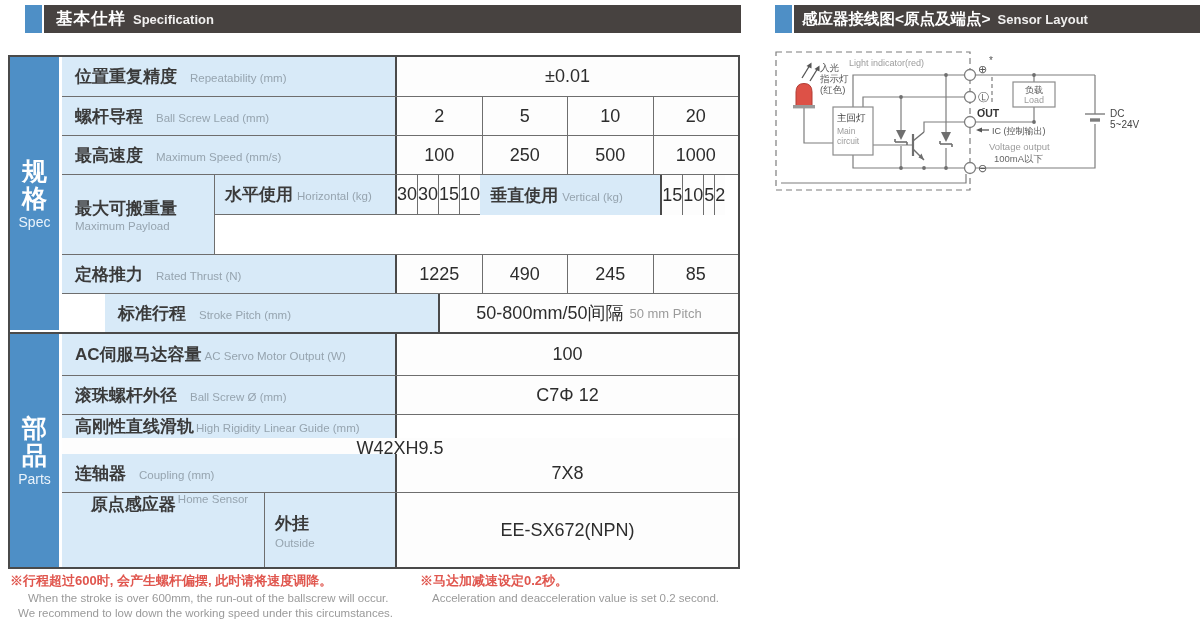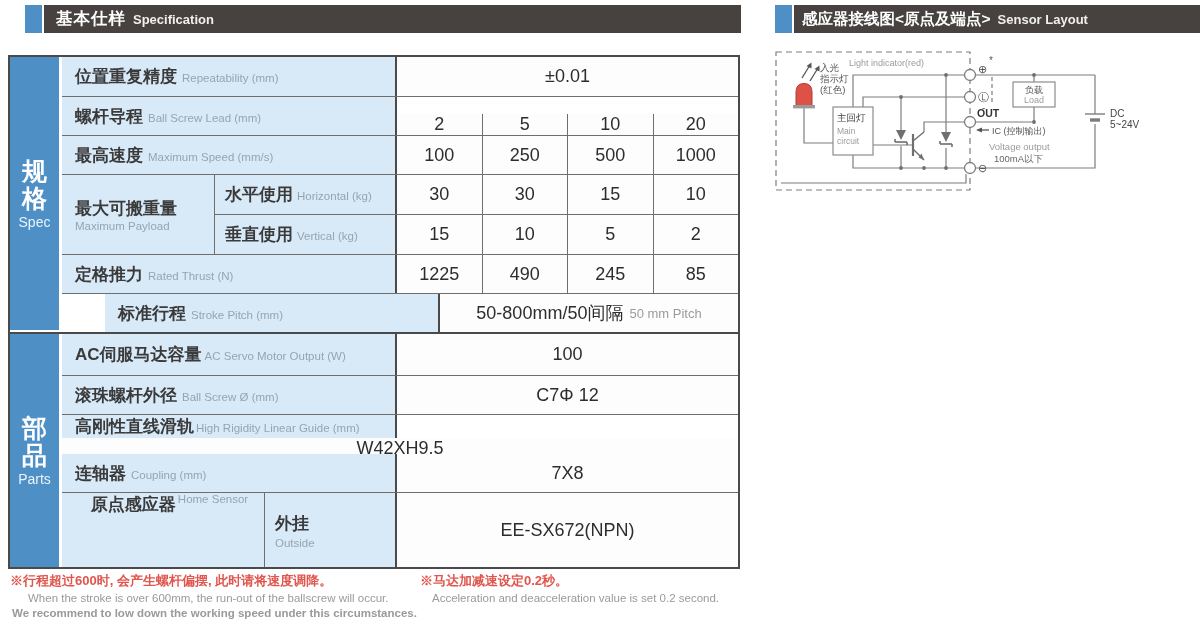--- a/index.html
+++ b/index.html
@@ -24,34 +24,34 @@
   .section.spec .side { border-bottom:2px solid #ffffff; }
   .side .zhv { color:#fff; font-size:25px; font-weight:bold; width:27px;
                line-height:1.08; word-break:break-all; text-align:center; }
   .side .env { color:#eaf3fb; font-size:14px; margin-top:2px; }
   .rows { flex:1; display:flex; flex-direction:column; }
   .row { display:flex; border-bottom:1px solid #6e6e6e; }
   .row:last-child { border-bottom:none; }
   .lab { width:335px; background:#d8eaf8; border-right:2px solid #4a4a4a;
          display:flex; align-items:baseline; gap:5px; padding:0 4px 0 13px;
          flex-direction:row; align-self:stretch; }
-  .lab-inner { display:flex; align-items:baseline; gap:5px; margin:auto 0; flex-wrap:nowrap; white-space:nowrap; }
+  .lab-inner { display:flex; align-items:baseline; gap:13px; margin:auto 0; flex-wrap:nowrap; white-space:nowrap; }
   .zh-l { font-size:17px; font-weight:bold; color:#3a3a3a; }
   .en-l { font-size:11.5px; color:#96a4af; }
   .vals { flex:1; display:flex; align-items:stretch; background:#fdfdfd; }
   .val { flex:1; border-right:1px solid #6e6e6e; display:flex; align-items:center;
          justify-content:center; font-size:18px; color:#2d2d2d; }
   .val:last-child { border-right:none; }
   .vspan { flex:1; display:flex; align-items:center; justify-content:center;
            font-size:18px; color:#2d2d2d; background:#fdfdfd; gap:6px; }
   .vspan .note { font-size:13px; color:#9b9b9b; }
   
   .pay-main { width:153px; background:#d8eaf8; border-right:1px solid #6e6e6e;
               display:flex; flex-direction:column; justify-content:center; padding-left:13px; }
-  .pay-sub { flex:1; display:flex; flex-direction:column; }
+  .pay-sub { flex:1; display:flex; flex-direction:row; }
   .pay-row { display:flex; height:40px; }
   .pay-row:first-child { border-bottom:1px solid #6e6e6e; }
   .sub-lab { width:182px; background:#d8eaf8; border-right:2px solid #4a4a4a;
              display:flex; align-items:baseline; gap:4px; padding-left:10px; }
   .sub-lab .inner { display:flex; align-items:baseline; gap:4px; margin:auto 0; white-space:nowrap; }
   
   .home-main { width:203px; background:#d8eaf8; border-right:1px solid #6e6e6e;
                display:flex; flex-direction:row; justify-content:center; padding-left:13px; gap:2px; }
   .home-sub { width:132px; background:#d8eaf8; border-right:2px solid #4a4a4a;
               display:flex; flex-direction:column; justify-content:center; padding-left:10px; gap:2px; }
@@ -97,21 +97,21 @@
       <div class="row" style="height:40px;">
         <div class="lab">
             <div class="lab-inner">
           <span class="zh-l">位置重复精度</span>
           <span class="en-l">Repeatability (mm)</span>
         </div>
           </div>
         <div class="vspan">±0.01</div>
       </div>
 
-      <div class="row" style="height:39px;align-items:flex-end;">
+      <div class="row" style="height:39px;">
         <div class="lab">
             <div class="lab-inner">
           <span class="zh-l">螺杆导程</span>
           <span class="en-l">Ball Screw Lead (mm)</span>
         </div>
           </div>
         <div class="vals">
           <div class="val">2</div>
           <div class="val">5</div>
           <div class="val">10</div>
@@ -260,21 +260,21 @@
         </div>
         <div class="vspan">EE-SX672(NPN)</div>
       </div>
 
     </div>
   </div>
 </div>
 
 <div class="note-red" style="left:10px;  top:572px;">※行程超过600时, 会产生螺杆偏摆, 此时请将速度调降。</div>
 <div class="note-gray" style="left:28px;  top:592px;">When the stroke is over 600mm, the run-out of the ballscrew will occur.</div>
-<div class="note-gray" style="left:12px;  top:607px;font-weight:bold;">We recommend to low down the working speed under this circumstances.</div>
+<div class="note-gray" style="left:18px;  top:607px;">We recommend to low down the working speed under this circumstances.</div>
 <div class="note-red" style="left:420px; top:572px;">※马达加减速设定0.2秒。</div>
 <div class="note-gray" style="left:432px; top:592px;">Acceleration and deacceleration value is set 0.2 second.</div>
 
 <div class="diagram">
 <svg width="410" height="152" viewBox="0 0 410 152">
   <g stroke="#7d7d7d" stroke-width="1.2" fill="none">
 
     <rect x="3" y="2" width="194" height="138" stroke-dasharray="6 4"></rect>
 
     <polyline points="31,58 31,93 60,93"></polyline>

